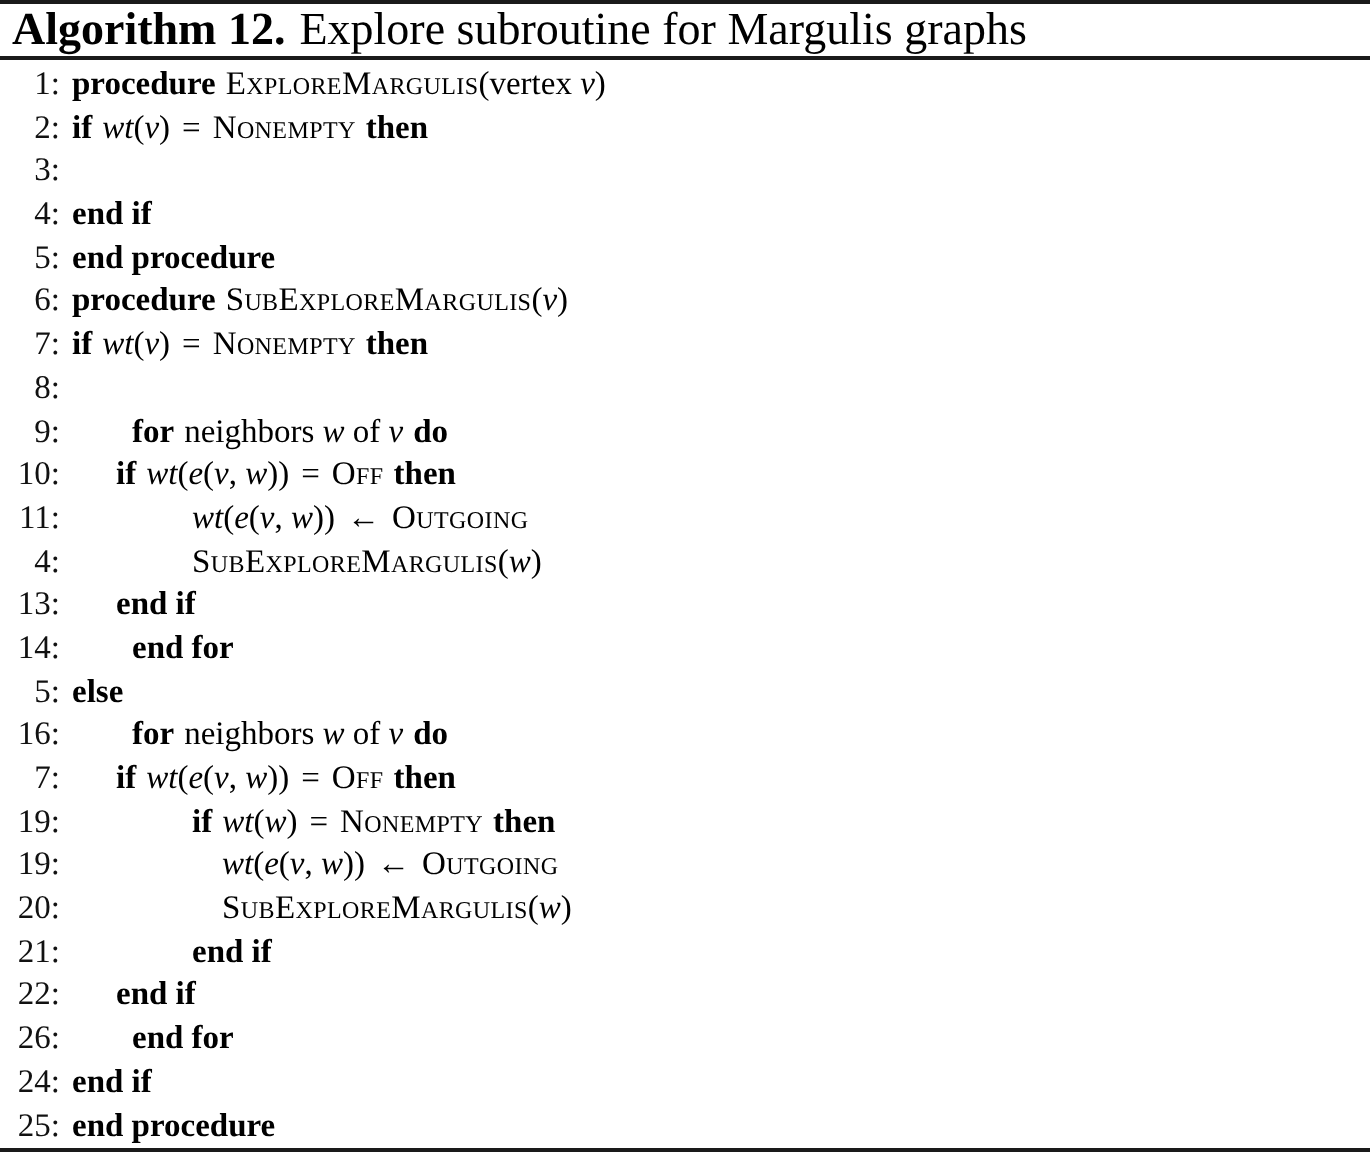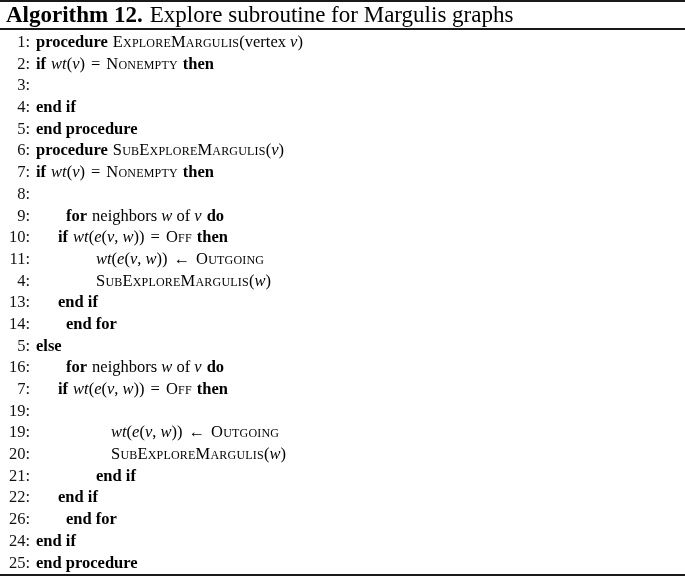--- a/index.html
+++ b/index.html
@@ -153,20 +153,21 @@
       <span class="content i2"><span class="kw">for</span><span class="sp"></span><span class="mr">neighbors</span> <span class="mi">w</span> <span class="mr">of</span> <span class="mi">v</span><span class="sp"></span><span class="kw">do</span></span>
     </div>
 
     <div class="alg-line">
       <span class="lineno">7</span>
       <span class="content i3"><span class="kw">if</span><span class="sp"></span><span class="mi">wt</span><span class="mr">(</span><span class="mi">e</span><span class="mr">(</span><span class="mi">v</span><span class="mr">,</span> <span class="mi">w</span><span class="mr">)</span><span class="mr">)</span><span class="sp"></span><span class="op">=</span><span class="sp"></span><span class="sc">Off</span><span class="sp"></span><span class="kw">then</span></span>
     </div>
 
     <div class="alg-line">
       <span class="lineno">19</span>
+      <span class="content i4"><span class="kw">if</span><span class="sp"></span><span class="mi">wt</span><span class="mr">(</span><span class="mi">w</span><span class="mr">)</span><span class="sp"></span><span class="op">=</span><span class="sp"></span><span class="sc">Nonempty</span><span class="sp"></span><span class="kw">then</span></span>
     </div>
 
     <div class="alg-line">
       <span class="lineno">19</span>
       <span class="content i5"><span class="mi">wt</span><span class="mr">(</span><span class="mi">e</span><span class="mr">(</span><span class="mi">v</span><span class="mr">,</span> <span class="mi">w</span><span class="mr">)</span><span class="mr">)</span><span class="sp"></span><span class="op">←</span><span class="sp"></span><span class="sc">Outgoing</span></span>
     </div>
 
     <div class="alg-line">
       <span class="lineno">20</span>
       <span class="content i5"><span class="sc">SubExploreMargulis</span><span class="mr">(</span><span class="mi">w</span><span class="mr">)</span></span>

